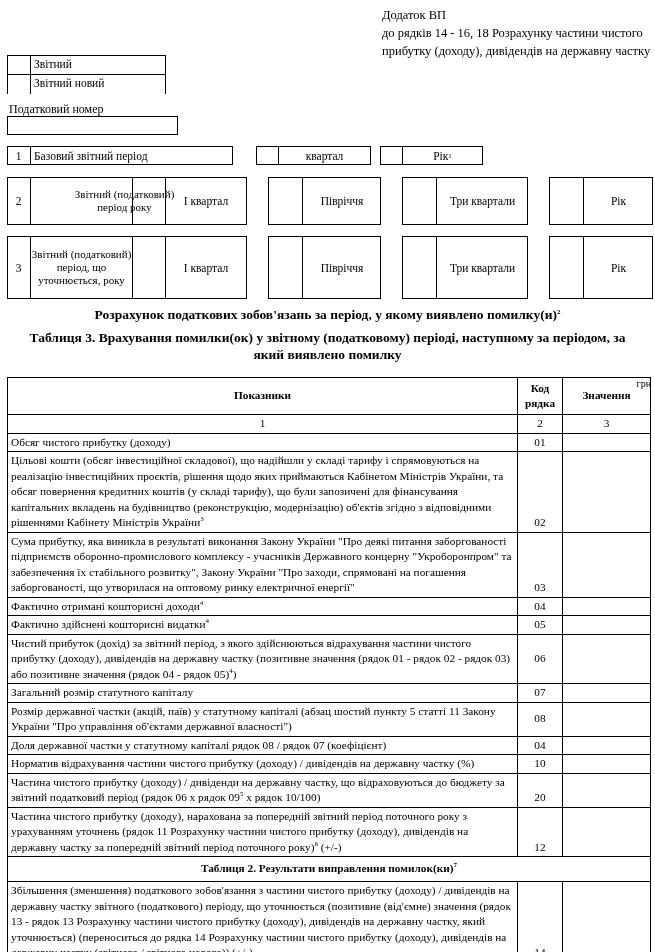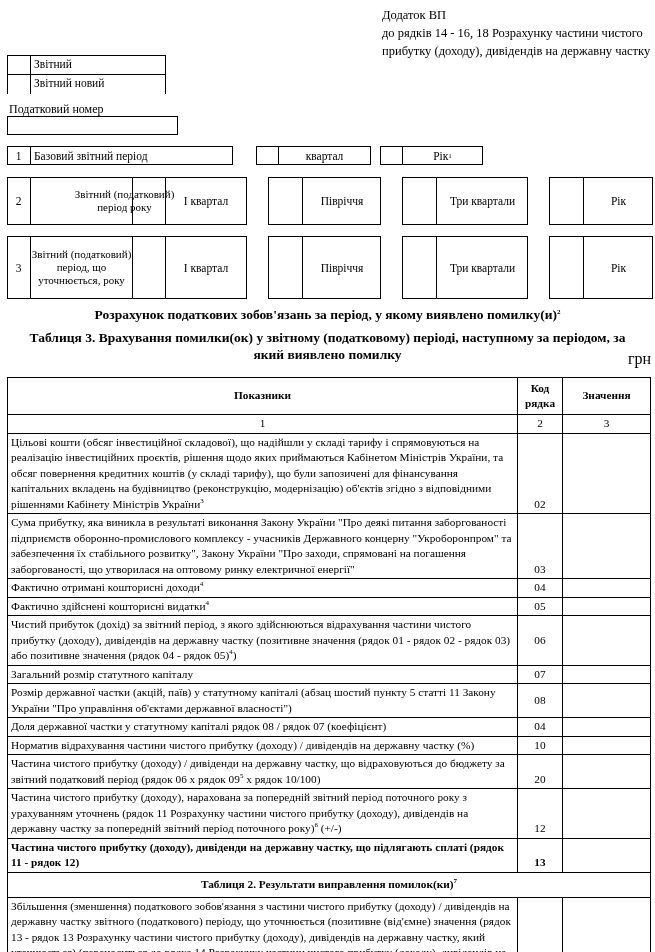--- a/index.html
+++ b/index.html
@@ -8,21 +8,21 @@
   .abs { position: absolute; }
   .box { position: absolute; border: 1px solid #000; box-sizing: border-box; }
   .vline { position: absolute; width: 1px; background: #000; }
   .header-note { left: 382px; top: 6px; width: 270px; font-size: 12.5px; line-height: 18px; }
   .cell-text { position: absolute; display: flex; align-items: center; justify-content: center; text-align: center; box-sizing: border-box; }
   .lefttext { justify-content: flex-start; text-align: left; padding-left: 4px; }
   .period-label { font-size: 11px; line-height: 13px; overflow: hidden; }
   sup { font-size: 7px; vertical-align: super; line-height: 0; }
   .title1 { left: 0; width: 655px; top: 307px; text-align: center; font-weight: bold; font-size: 13.5px; }
   .title2 { left: 20px; width: 615px; top: 329px; text-align: center; font-weight: bold; font-size: 13.5px; line-height: 17px; }
-  .currency { right: 4px; top: 350px; font-size: 16px; text-align: center; }
+  .currency { right: 4px; top: 378px; font-size: 10px; text-align: center; }
   table.main { position: absolute; left: 7px; top: 377px; width: 643px; border-collapse: collapse; table-layout: fixed; }
   table.main td { border: 1px solid #000; padding: 1px 3px; font-size: 11.3px; line-height: 15.5px; vertical-align: middle; }
   table.main td.code { text-align: center; }
   table.main td.code.bottom { vertical-align: bottom; }
   table.main td.hdr { text-align: center; font-weight: bold; }
   table.main td.num { text-align: center; }
   table.main tr.bold td { font-weight: bold; }
   table.main td.section { text-align: center; font-weight: bold; height: 22px; }
   input.val { border: none; width: 100%; height: 100%; background: transparent; font: inherit; padding: 0; margin: 0; outline: none; }
 </style>
@@ -129,20 +129,25 @@
         <td class="hdr" style="height: 34px;">Показники</td>
         <td class="hdr">Код рядка</td>
         <td class="hdr">Значення</td>
       </tr>
       <tr>
         <td class="num">1</td>
         <td class="num">2</td>
         <td class="num">3</td>
       </tr>
       <tr>
+        <td><span>Обсяг чистого прибутку (доходу)</span></td>
+        <td class="code">01</td>
+        <td><input class="val" value="" style=""></td>
+      </tr>
+      <tr>
         <td><span>Цільові кошти (обсяг інвестиційної складової), що надійшли у складі тарифу і спрямовуються на реалізацію інвестиційних проєктів, рішення щодо яких приймаються Кабінетом Міністрів України, та обсяг повернення кредитних коштів (у складі тарифу), що були запозичені для фінансування капітальних вкладень на будівництво (реконструкцію, модернізацію) об'єктів згідно з відповідними рішеннями Кабінету Міністрів України</span><sup>3</sup></td>
         <td class="code bottom">02</td>
         <td><input class="val" value="" style=""></td>
       </tr>
       <tr>
         <td><span>Сума прибутку, яка виникла в результаті виконання Закону України "Про деякі питання заборгованості підприємств оборонно-промислового комплексу - учасників Державного концерну "Укроборонпром" та забезпечення їх стабільного розвитку", Закону України "Про заходи, спрямовані на погашення заборгованості, що утворилася на оптовому ринку електричної енергії"</span></td>
         <td class="code bottom">03</td>
         <td><input class="val" value="" style=""></td>
       </tr>
       <tr>
@@ -183,25 +188,20 @@
       <tr>
         <td><span>Частина чистого прибутку (доходу) / дивіденди на державну частку, що відраховуються до бюджету за звітний податковий період (рядок 06 х рядок 09</span><sup>5</sup><span> х рядок 10/100)</span></td>
         <td class="code bottom">20</td>
         <td><input class="val" value="" style=""></td>
       </tr>
       <tr>
         <td><span>Частина чистого прибутку (доходу), нарахована за попередній звітний період поточного року з урахуванням уточнень (рядок 11 Розрахунку частини чистого прибутку (доходу), дивідендів на державну частку за попередній звітний період поточного року)</span><sup>6</sup><span> (+/-)</span></td>
         <td class="code bottom">12</td>
         <td><input class="val" value="" style=""></td>
       </tr>
-      <tr class="bold">
-        <td><span>Частина чистого прибутку (доходу), дивіденди на державну частку, що підлягають сплаті (рядок 11 - рядок 12)</span></td>
-        <td class="code bottom">13</td>
-        <td><input class="val" value="" style=""></td>
-      </tr>
       <tr>
         <td class="section" colspan="3"><span>Таблиця 2. Результати виправлення помилок(ки)</span><sup>7</sup></td>
       </tr>
       <tr>
         <td>Збільшення (зменшення) податкового зобов'язання з частини чистого прибутку (доходу) / дивідендів на державну частку звітного (податкового) періоду, що уточнюється (позитивне (від'ємне) значення (рядок 13 - рядок 13 Розрахунку частини чистого прибутку (доходу), дивідендів на державну частку, який уточнюється) (переноситься до рядка 14 Розрахунку частини чистого прибутку (доходу), дивідендів на державну частку (звітного / звітного нового)) (+/-)</td>
         <td class="code bottom">14</td>
         <td><input class="val" value="" style=""></td>
       </tr>
     </tbody>
 </table>

